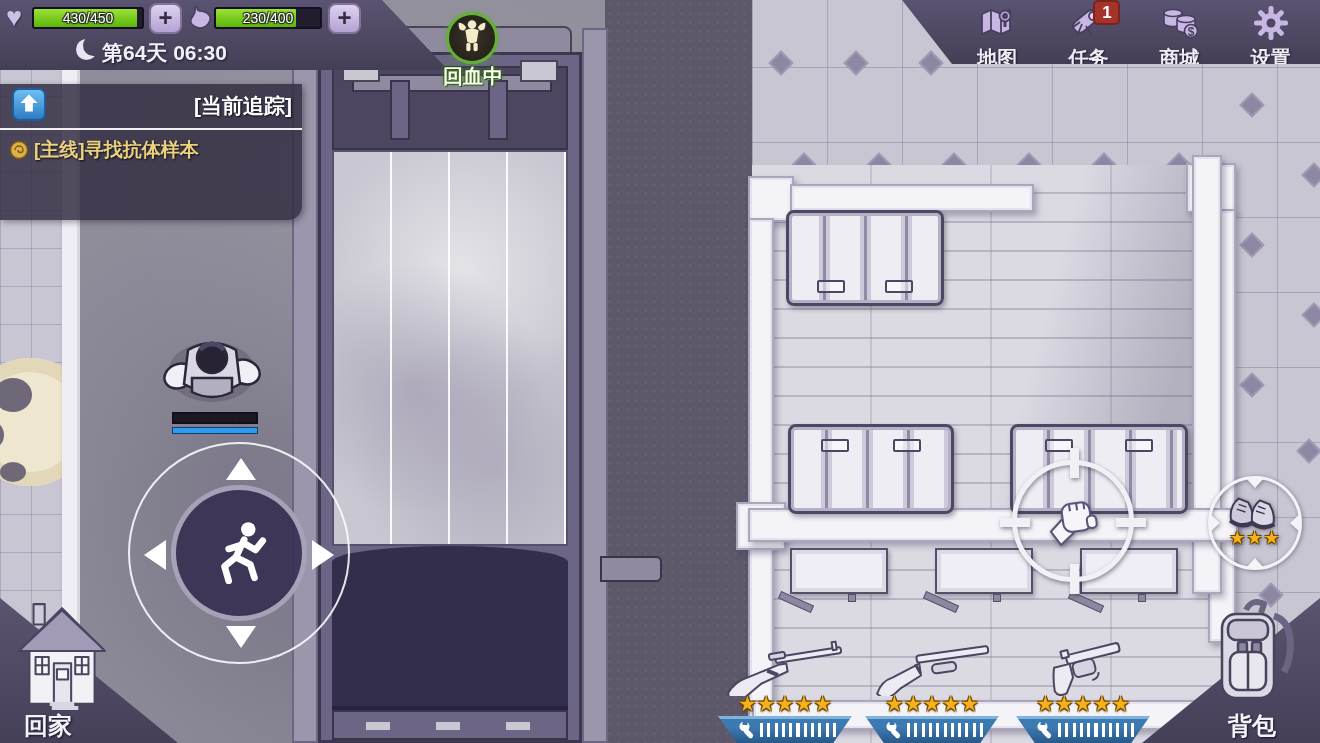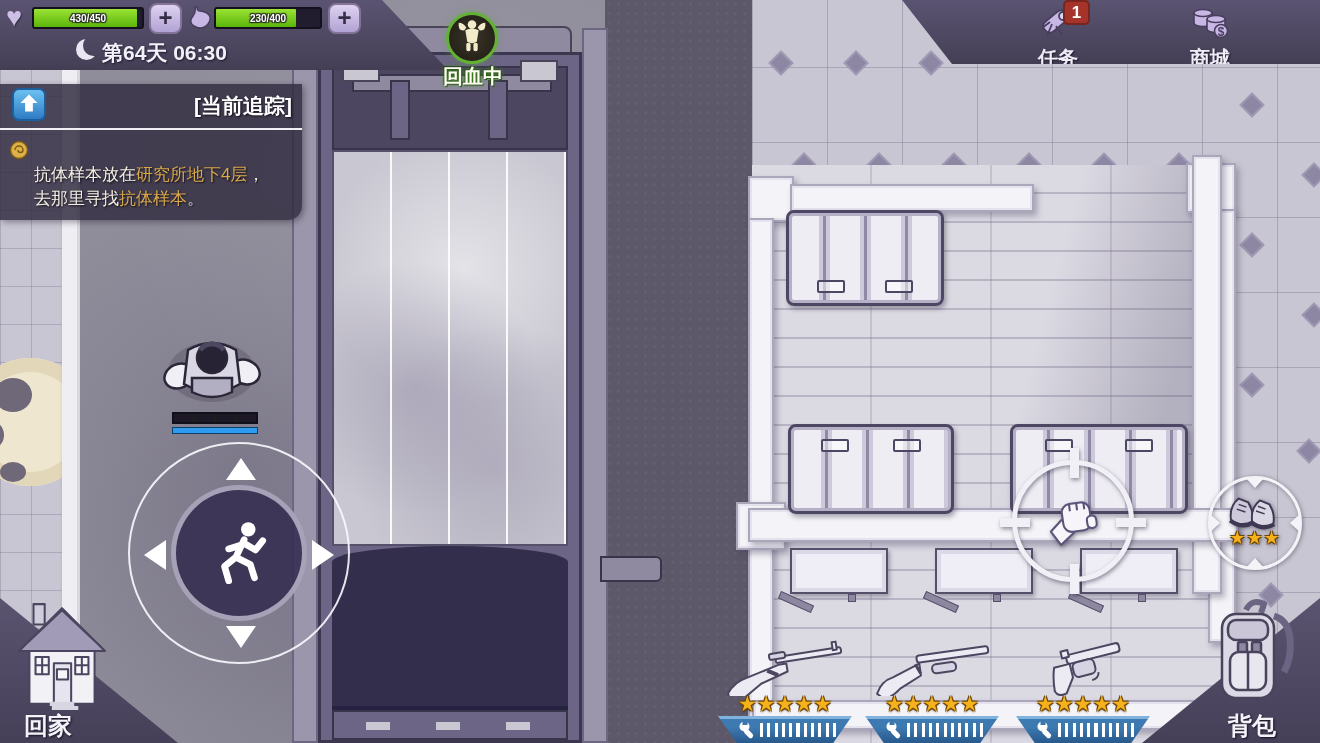--- a/index.html
+++ b/index.html
@@ -71,21 +71,21 @@
   .hud{z-index:10;}
   .panel-purple{background:linear-gradient(#5a5472,#443e55);}
   #hud-topleft{left:0;top:0;width:448px;height:70px;
      clip-path:polygon(0 0,382px 0,448px 100%,0 100%);}
   #hud-topright{left:902px;top:0;width:418px;height:64px;
      clip-path:polygon(0 0,100% 0,100% 100%,50px 100%);display:flex;align-items:stretch;
      justify-content:space-evenly;padding-left:46px;box-sizing:border-box;}
   .statbar{height:22px;background:#211c2e;border:2px solid #14101f;border-radius:3px;box-sizing:border-box;}
   .statbar .fill{height:100%;background:linear-gradient(#9ae336,#5cb50a);border-radius:1px;}
   .statbar .txt{position:absolute;inset:0;display:flex;align-items:center;justify-content:center;
-     color:#fff;font-size:10px;font-weight:bold;
+     color:#fff;font-size:14px;font-weight:normal;
      text-shadow:1px 1px 1px #222,-1px -1px 1px #222,1px -1px 1px #222,-1px 1px 1px #222;}
   .plus-btn{width:33px;height:31px;border-radius:8px;background:linear-gradient(#ddd2f0,#b2a3d4);
      border:2px solid #847399;box-sizing:border-box;display:flex;align-items:center;justify-content:center;
      color:#352f46;font-size:24px;font-weight:bold;line-height:1;padding-bottom:2px;}
   .heart{color:#cdbfe6;font-size:27px;line-height:1;text-shadow:1px 1px 1px rgba(30,25,45,.6);}
   .moon{width:21px;height:21px;border-radius:50%;box-shadow:inset 7px -4px 0 0 #e9e5f3;}
   .daytext{color:#f2f0f8;font-size:21px;font-weight:bold;text-shadow:1px 1px 2px rgba(20,16,32,.8);}
 
   .menu-item{display:flex;flex-direction:column;align-items:center;justify-content:flex-start;
      padding-top:6px;width:84px;position:relative;}
@@ -268,20 +268,34 @@
   </div>
   <div class="abs plus-btn" style="left:328px;top:3px">+</div>
   <div class="abs moon" style="left:76px;top:39px"></div>
   <div class="abs daytext" style="left:102px;top:39px">第64天 06:30</div>
 </div>
 
 <div id="hud-topright" class="abs hud panel-purple">
   <div class="menu-item">
     <span>
       <svg width="36" height="34" viewBox="0 0 36 34">
+          <g stroke="#483f5e" stroke-width="1.8" stroke-linejoin="round">
+            <path d="M3 8 L12 4 L22 8 L31 4 L31 24 L22 28 L12 24 L3 28 Z" fill="#c8b7e4"></path>
+            <path d="M12 4 V24 M22 8 V28" fill="none"></path>
+            <circle cx="26" cy="10" r="5.5" fill="#b5a2d8"></circle>
+            <circle cx="26" cy="10" r="2" fill="#4e4763"></circle>
+            <path d="M26 15.5 L26 21" stroke-width="3"></path>
+          </g>
+        </svg>
+    </span>
+    <span class="menu-label">地图</span>
+  </div>
+  <div class="menu-item">
+    <span>
+      <svg width="36" height="34" viewBox="0 0 36 34">
           <g stroke="#483f5e" stroke-width="1.8" fill="#c8b7e4" stroke-linejoin="round">
             <path d="M5 24 q-4 -4 0 -8 l12 -10 q5 -4 9 0 q4 4 0 9 l-12 10 q-5 4 -9 -1 z"></path>
             <circle cx="23" cy="10" r="4" fill="#ddd2f0"></circle>
             <path d="M12 18 l-5 12 M16 20 l6 9 M10 16 l-8 6" fill="none"></path>
           </g>
         </svg>
     </span>
     <span class="menu-label">任务</span>
     <span class="badge">1</span>
   </div>
@@ -293,41 +307,60 @@
             <ellipse cx="12" cy="7" rx="9" ry="3.5"></ellipse>
             <path d="M16 13 v10 a9 3.5 0 0 0 18 0 v-10"></path>
             <ellipse cx="25" cy="13" rx="9" ry="3.5"></ellipse>
             <circle cx="30" cy="25" r="6.5" fill="#c8b7e4"></circle>
           </g>
           <text x="30" y="29.5" font-size="12" font-weight="bold" text-anchor="middle" fill="#483f5e">$</text>
         </svg>
     </span>
     <span class="menu-label">商城</span>
   </div>
+  <div class="menu-item">
+    <span>
+      <svg width="34" height="34" viewBox="0 0 34 34">
+          <g fill="#c8b7e4">
+            <circle cx="17" cy="17" r="10"></circle>
+            <rect x="14.5" y="0" width="5" height="9" rx="2"></rect>
+            <rect x="14.5" y="0" width="5" height="9" rx="2" transform="rotate(45 17 17)"></rect>
+            <rect x="14.5" y="0" width="5" height="9" rx="2" transform="rotate(90 17 17)"></rect>
+            <rect x="14.5" y="0" width="5" height="9" rx="2" transform="rotate(135 17 17)"></rect>
+            <rect x="14.5" y="0" width="5" height="9" rx="2" transform="rotate(180 17 17)"></rect>
+            <rect x="14.5" y="0" width="5" height="9" rx="2" transform="rotate(225 17 17)"></rect>
+            <rect x="14.5" y="0" width="5" height="9" rx="2" transform="rotate(270 17 17)"></rect>
+            <rect x="14.5" y="0" width="5" height="9" rx="2" transform="rotate(315 17 17)"></rect>
+            <circle cx="17" cy="17" r="4.5" fill="#4e4763"></circle>
+          </g>
+        </svg>
+    </span>
+    <span class="menu-label">设置</span>
+  </div>
 </div>
 
 <div id="quest-panel" class="abs hud">
   <div class="abs quest-upbtn">
     <span>
       <svg width="24" height="24" viewBox="0 0 28 28">
           <path d="M14 4 L24 14 H18.5 V24 H9.5 V14 H4 Z" fill="#fff"></path>
         </svg>
     </span>
   </div>
   <div class="abs quest-header">[当前追踪]</div>
   <div class="abs quest-divider"></div>
   <div class="abs" style="left:8px;top:55px">
     <svg width="22" height="22" viewBox="0 0 22 22">
         <g stroke="#7d5a12" stroke-width="1.4" fill="#ddb04a">
           <circle cx="11" cy="11" r="8.5"></circle>
           <path d="M7 11 a4 4 0 1 1 8 0 a2.5 2.5 0 1 1 -5 0" fill="none"></path>
         </g>
       </svg>
   </div>
-  <div class="abs quest-body"><span>抗体样本放在</span><span class="hl">研究所地下4层</span><span>，</span><br><span>去那里寻找</span><span class="hl">抗体样本</span><span>。</span></div>
+  <div class="abs quest-title">[主线]寻找抗体样本</div>
 </div>
 
 <div id="buff" class="abs hud">
   <span>
     <svg width="38" height="38" viewBox="0 0 40 40">
         <g fill="#f2ecca">
           <circle cx="20" cy="8" r="4.5"></circle>
           <path d="M13 14 q7 -4 14 0 l-2 12 q-5 3 -10 0 z"></path>
           <path d="M12 14 q-7 1 -6 -8 q5 0 8 5 z"></path>
           <path d="M28 14 q7 1 6 -8 q-5 0 -8 5 z"></path>

